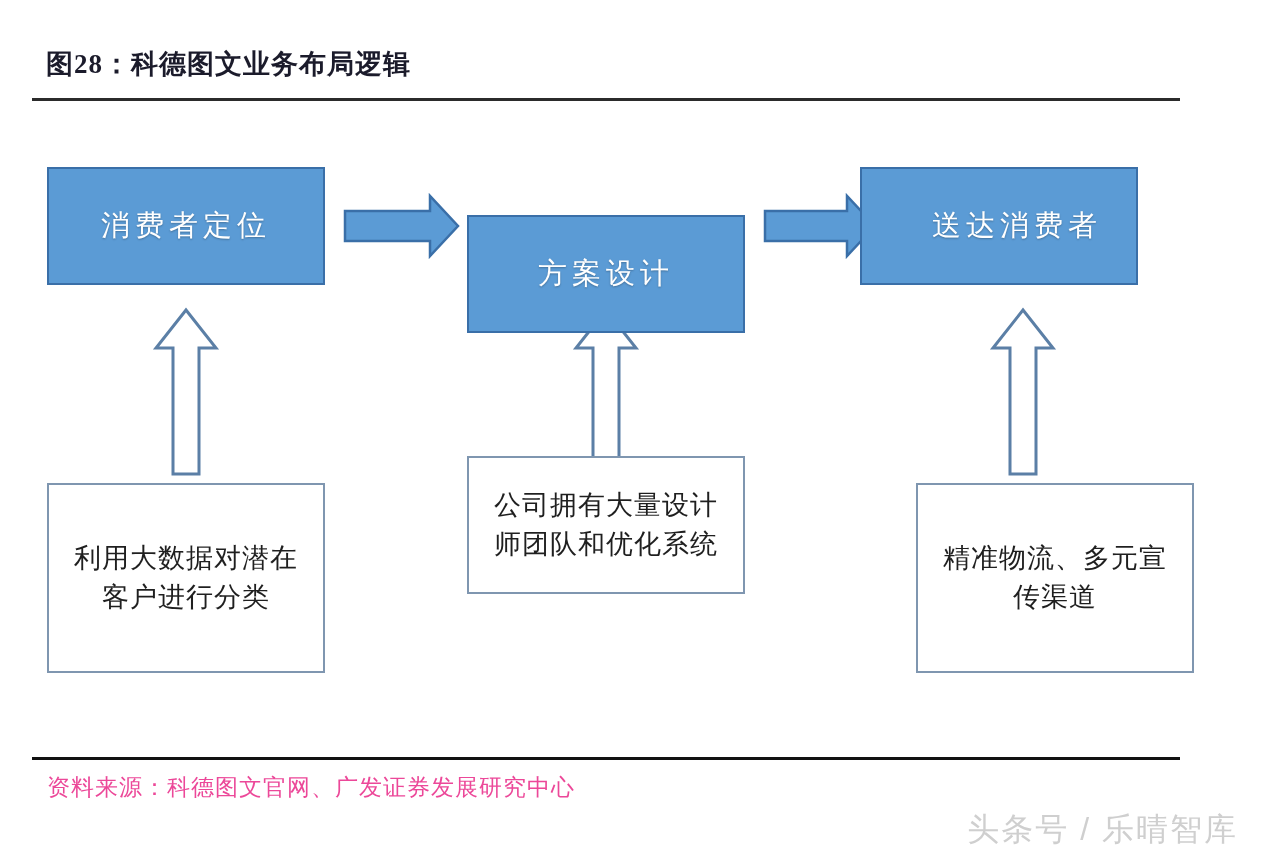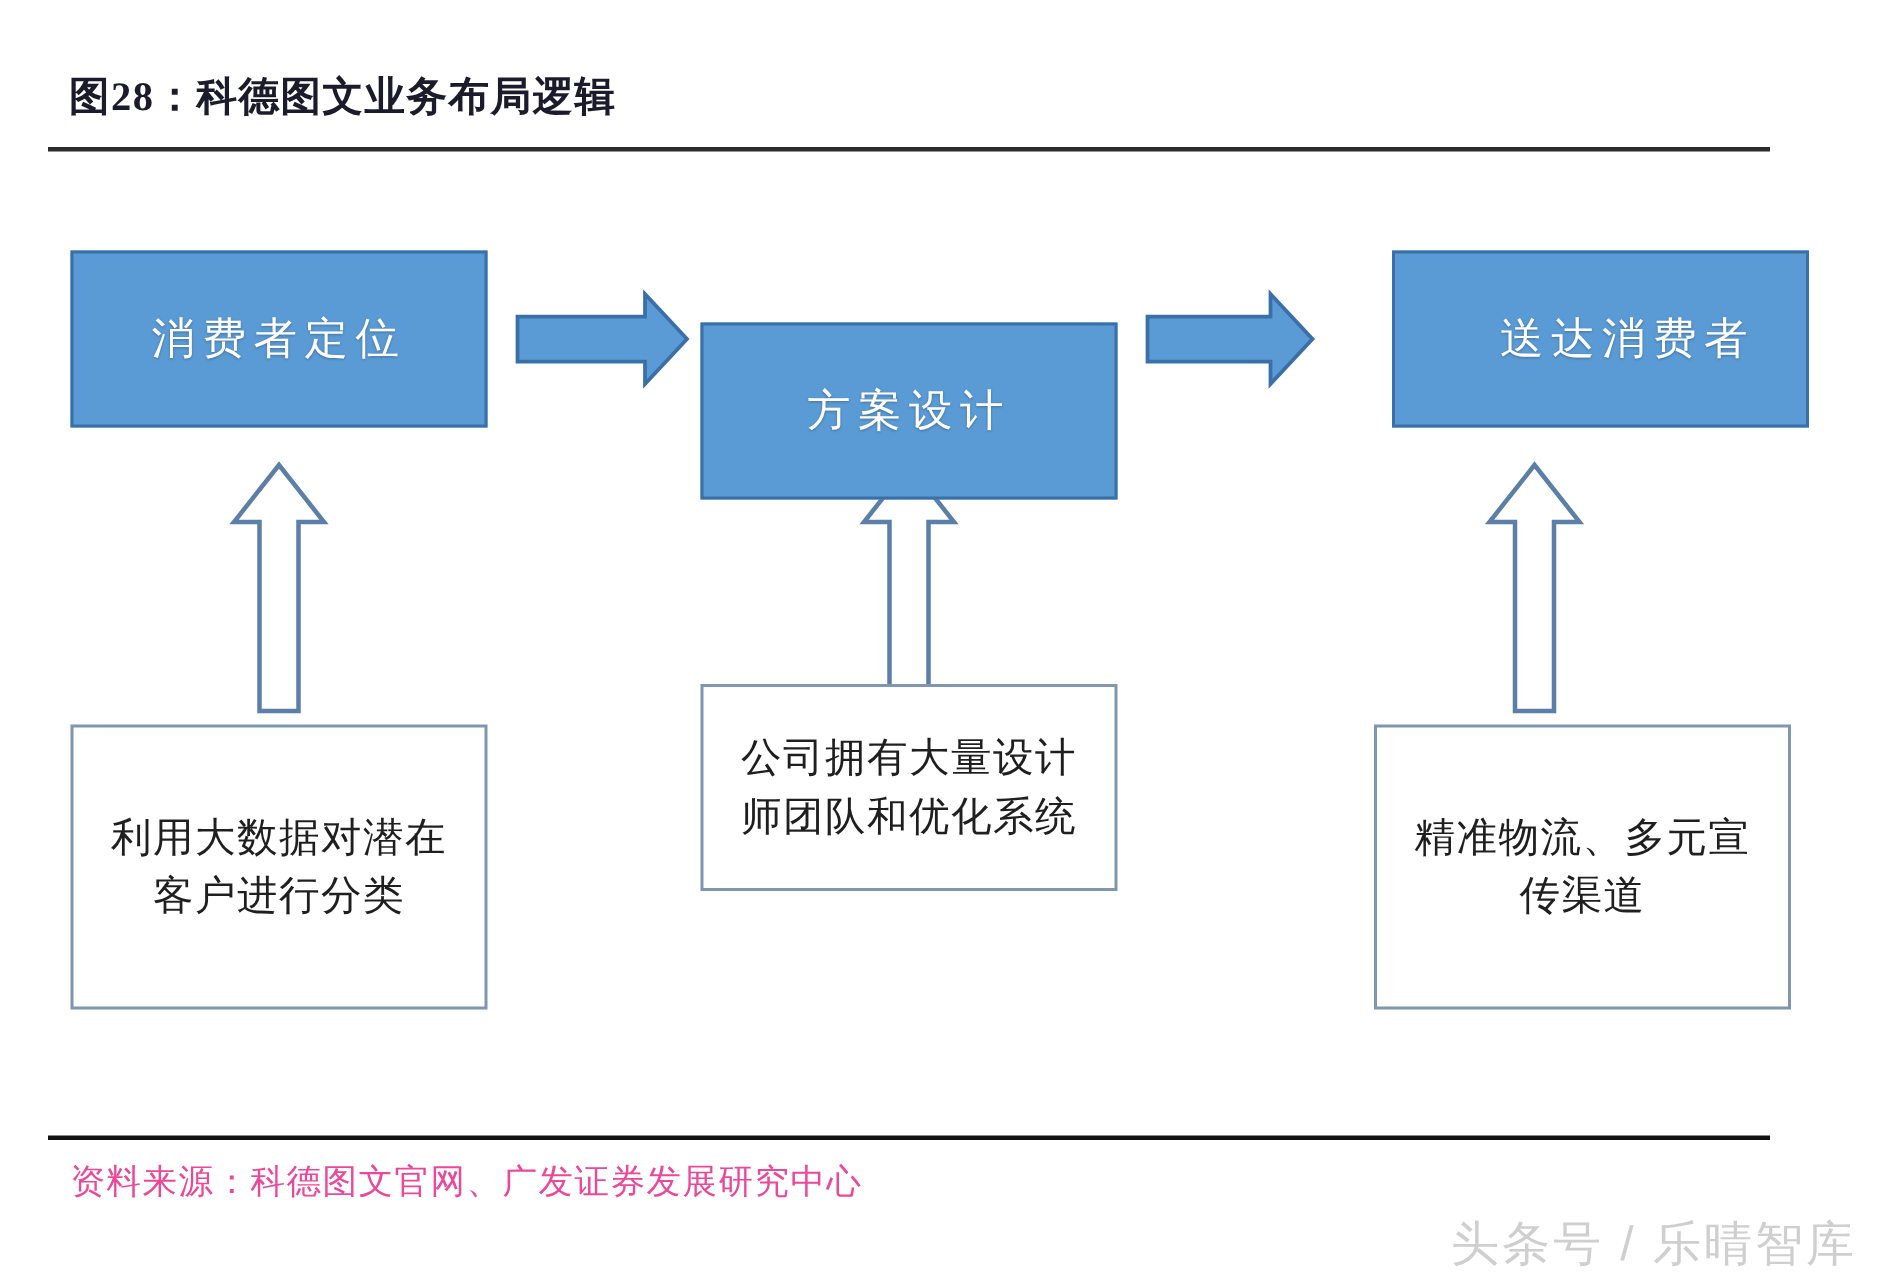--- a/index.html
+++ b/index.html
@@ -57,21 +57,21 @@
     align-items: center;
     justify-content: center;
     color: #ffffff;
     font-size: 29px;
     letter-spacing: 5px;
     text-shadow: 0 1px 2px rgba(0,0,0,0.28);
     font-family: Liberation Mono, monospace;
   }
   #process-box-1 { left: 47px;  top: 167px; width: 278px; height: 118px; }
   #process-box-2 { left: 467px; top: 167px; width: 278px; height: 118px; margin-top: 48px; }
-  #process-box-3 { left: 928px; top: 167px; width: 278px; height: 118px; padding-left: 36px; }
+  #process-box-3 { left: 860px; top: 167px; width: 278px; height: 118px; padding-left: 36px; }
 
   
   .support-box {
     position: absolute;
     box-sizing: border-box;
     background: #ffffff;
     border: 2px solid #7F96B0;
     display: flex;
     align-items: center;
     justify-content: flex-end;

